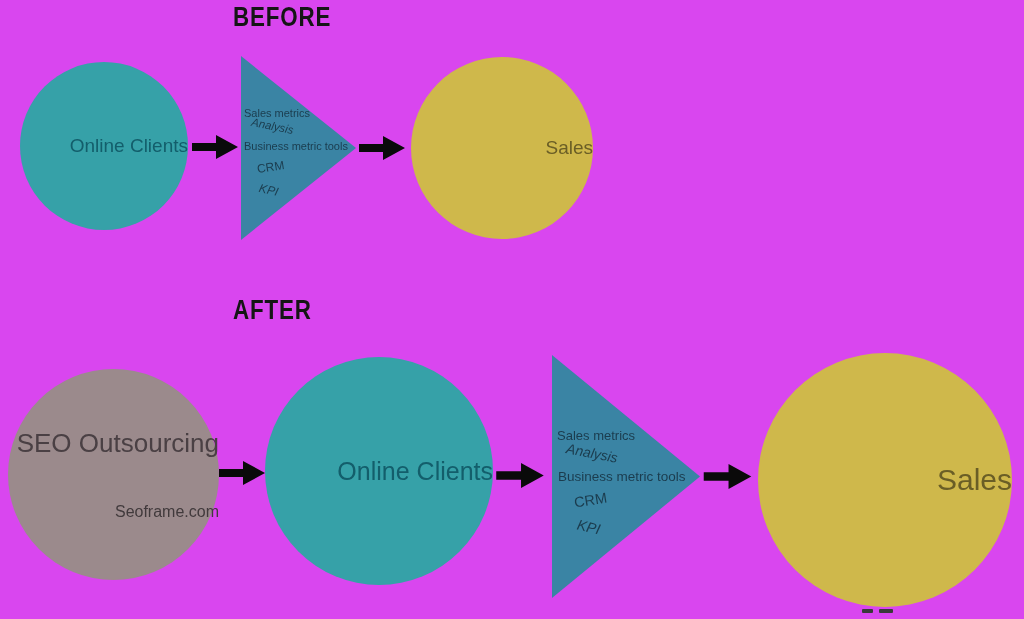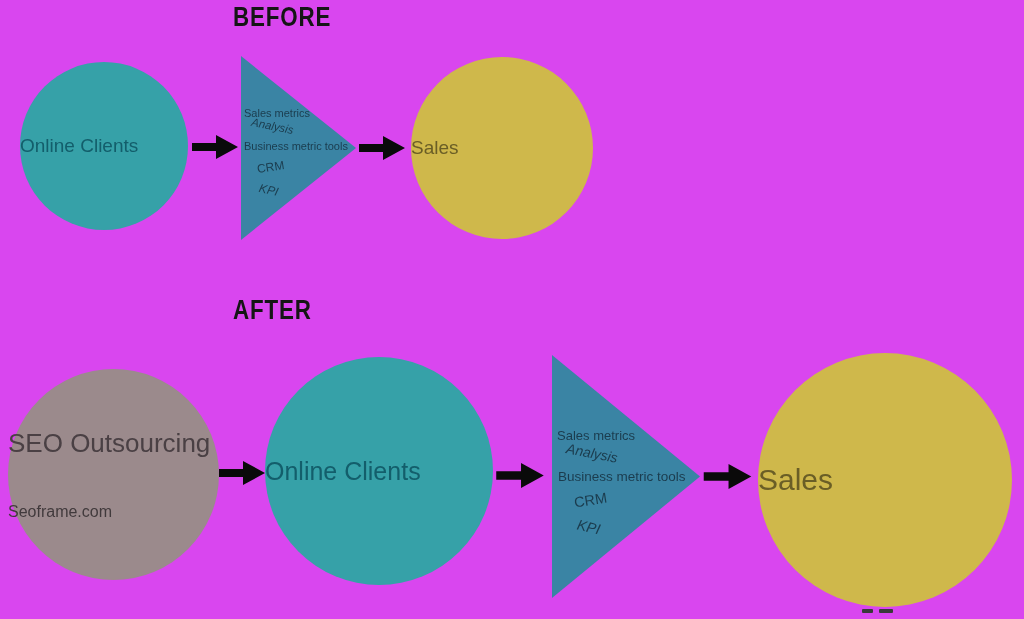--- a/index.html
+++ b/index.html
@@ -8,21 +8,21 @@
     background: #d946ef; overflow: hidden;
     font-family: "Liberation Sans", sans-serif;
   }
   .section-title {
     position: absolute; font-weight: 700; font-size: 26px; color: #151515;
     transform: scale(0.86, 1.04); transform-origin: left top;
     letter-spacing: 1px; white-space: nowrap;
   }
   .circle {
     position: absolute; border-radius: 50%;
-    display: flex; flex-direction: column; align-items: flex-start; justify-content: center;
+    display: flex; flex-direction: column; align-items: flex-end; justify-content: center;
     text-align: center;
   }
   .circle-teal   { background: #36A1A8; }
   .circle-gold   { background: #CFB84B; }
   .circle-mauve  { background: #9B8A8C; gap: 28px; }
   .lbl { font-weight: 300; white-space: nowrap; }
   .lbl-teal  { color: #135E6B; }
   .lbl-gold  { color: #6A5E26; }
   .lbl-mauve { color: #4A4044; }
   .sublbl-mauve { color: #413A3C; font-weight: 400; }

